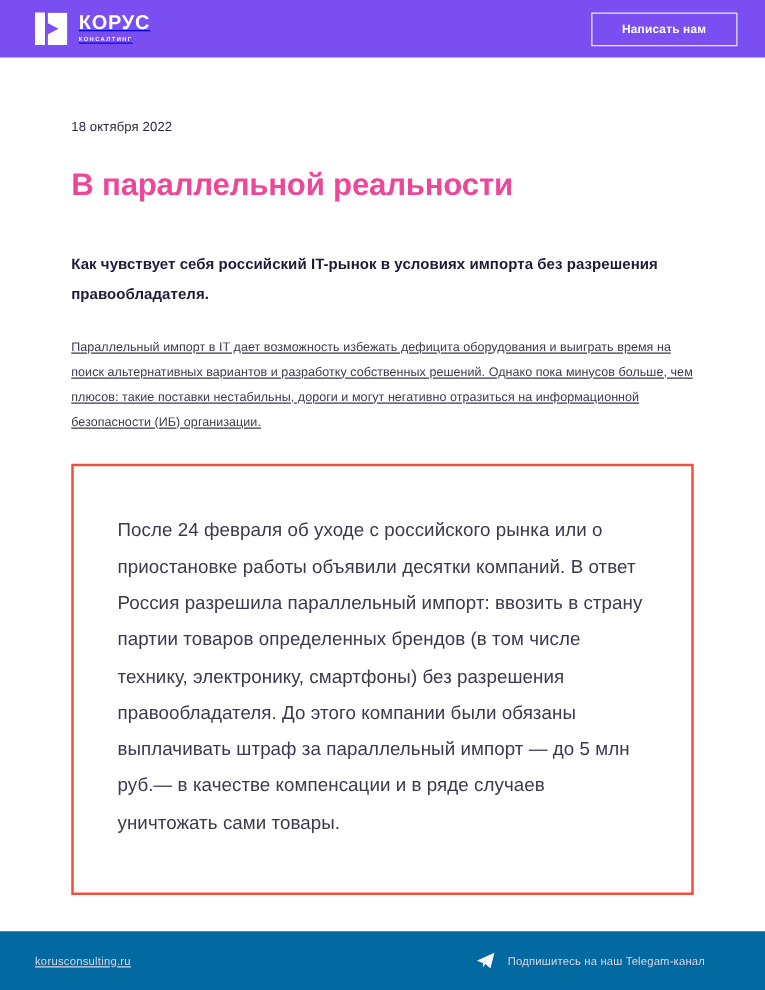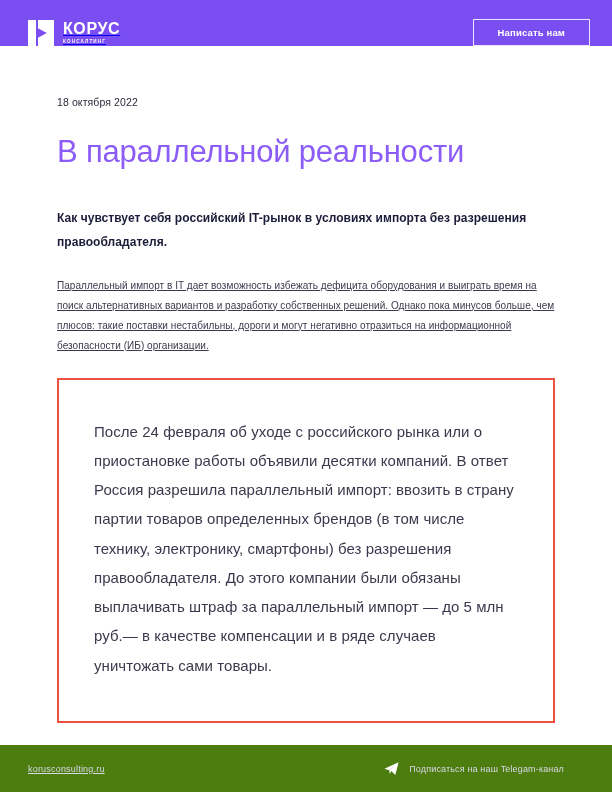--- a/index.html
+++ b/index.html
@@ -22,21 +22,21 @@
     background: #ffffff;
     display: flex;
     flex-direction: column;
   }
 
   
   .site-header {
     height: 46px;
     background: #7a4ef1;
     display: flex;
-    align-items: flex-end;
+    align-items: center;
     justify-content: space-between;
     padding: 0 22px 0 28px;
     box-sizing: border-box;
     flex: 0 0 auto;
   }
   .brand {
     display: flex;
     align-items: center;
     gap: 9px;
   }
@@ -104,23 +104,23 @@
     position: relative;
   }
   .pub-date {
     margin-top: 34px;
     font-size: 10.5px;
     color: #2b2b3d;
     letter-spacing: 0.1px;
   }
   .headline {
     margin: 26px 0 0 0;
-    font-size: 31px;
-    font-weight: normal;
-    color: #8b5cf6;
+    font-size: 25px;
+    font-weight: bold;
+    color: #ec4899;
     letter-spacing: -0.2px;
     line-height: 1.18;
   }
   .lede {
     margin: 35px 0 0 0;
     font-size: 12px;
     font-weight: bold;
     color: #1c1c3a;
     line-height: 2.0;
     letter-spacing: 0.05px;
@@ -150,21 +150,21 @@
     margin: 37px 0 0 0;
     font-size: 11px;
     color: #3a3a4e;
     line-height: 2.0;
     letter-spacing: 0.05px;
   }
 
   
   .site-footer {
     height: 47px;
-    background: #4d7c0f;
+    background: #0369a1;
     display: flex;
     align-items: center;
     padding: 0 22px 0 28px;
     box-sizing: border-box;
     flex: 0 0 auto;
   }
   .footer-url {
     color: #d8d8e6;
     font-size: 9px;
     letter-spacing: 0.2px;
@@ -240,18 +240,18 @@
   </main>
 
   <footer class="site-footer">
     <a class="footer-url" href="#">korusconsulting.ru</a>
 
     <div class="footer-tg">
       <svg class="tg-icon" viewBox="0 0 24 24" aria-hidden="true">
         <path d="M2 12.2 L22 3.2 L17.4 21 L11.6 15.4 L9.4 19.6 L8.9 14.6 Z" fill="#ffffff"></path>
         <path d="M9.4 14.9 L17.8 6.4 L8.9 13.9 Z" fill="#c9c9dd"></path>
       </svg>
-      <span class="footer-tg-text">Подписаться на наш Telegam-канал</span>
+      <span class="footer-tg-text">Подпишитесь на наш Telegam-канал</span>
     </div>
 
   </footer>
 
 </div>
 
 </body></html>

